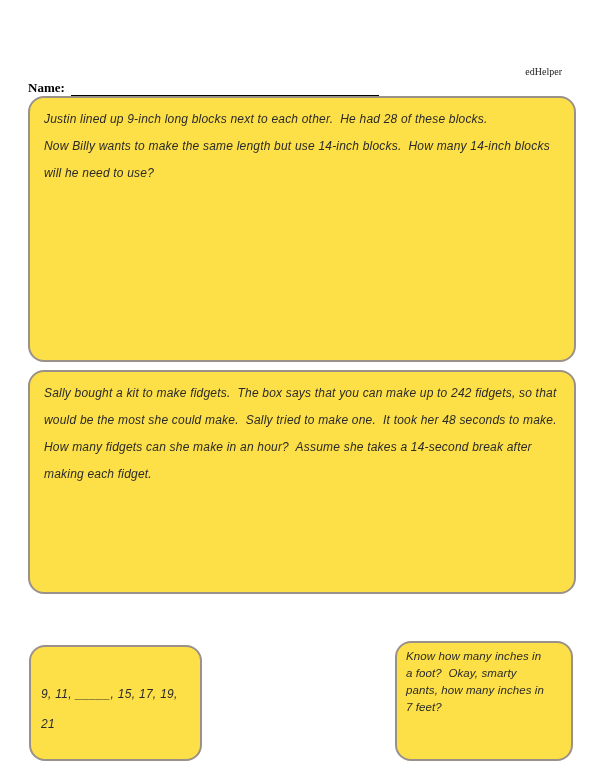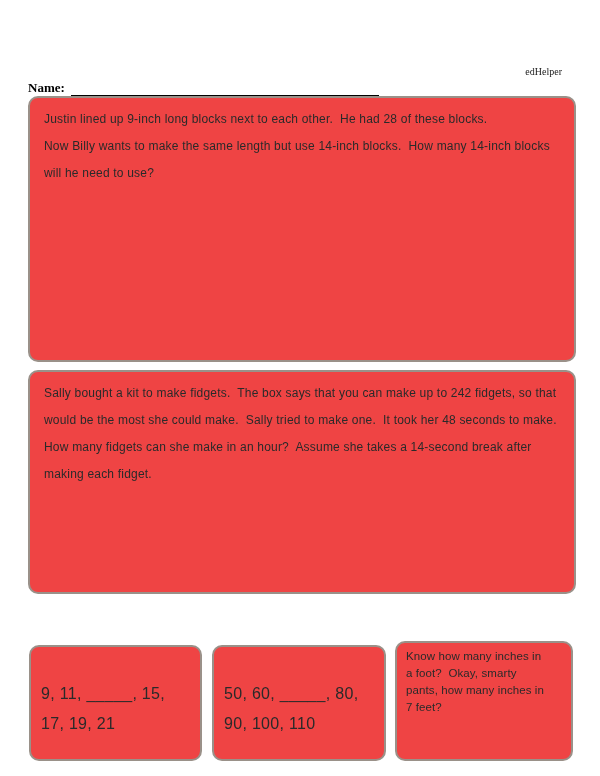--- a/index.html
+++ b/index.html
@@ -48,41 +48,42 @@
     margin-left: 6px;
     width: 308px;
     height: 14px;
     border-bottom: 1.6px solid #000000;
   }
 
   
   .pbox {
     position: absolute;
     border: 2px solid #9a9189;
-    border-radius: 10px;
-    background: #ef4444;
+    border-radius: 16px;
+    background: #fde047;
     box-sizing: border-box;
+    font-style: italic;
   }
   .box-blocks   { left: 28px; top: 68px;  width: 548px; height: 266px; }
   .box-fidgets  { left: 28px; top: 342px; width: 548px; height: 224px; }
   .box-seq1     { left: 29px; top: 617px; width: 173px; height: 116px; }
   .box-seq2     { left: 212px; top: 617px; width: 174px; height: 116px; }
   .box-inches   { left: 395px; top: 613px; width: 178px; height: 120px; }
 
   .problem-text {
     padding: 8px 14px 0 14px;
     font-size: 12px;
     line-height: 27px;
     letter-spacing: 0.2px;
     white-space: pre-wrap;
     color: #2a2a2a;
   }
   .seq-text {
     padding: 32px 10px 0 10px;
-    font-size: 16px;
+    font-size: 12px;
     line-height: 30px;
     letter-spacing: 0.3px;
     white-space: pre-wrap;
     color: #2a2a2a;
   }
   .small-text {
     padding: 5px 20px 0 9px;
     font-size: 11.5px;
     line-height: 17px;
     letter-spacing: 0.1px;
@@ -107,21 +108,18 @@
   </div>
 
   <div class="pbox box-fidgets">
     <div class="problem-text">Sally bought a kit to make fidgets.  The box says that you can make up to 242 fidgets, so that would be the most she could make.  Sally tried to make one.  It took her 48 seconds to make.  How many fidgets can she make in an hour?  Assume she takes a 14-second break after making each fidget.</div>
   </div>
 
   <div class="pbox box-seq1">
     <div class="seq-text">9, 11, _____, 15, 17, 19, 21</div>
   </div>
 
-  <div class="pbox box-seq2">
-    <div class="seq-text">50, 60, _____, 80, 90, 100, 110</div>
-  </div>
 
   <div class="pbox box-inches">
     <div class="small-text">Know how many inches in a foot?  Okay, smarty pants, how many inches in 7 feet?</div>
   </div>
 
 </div>
 
 </body></html>

